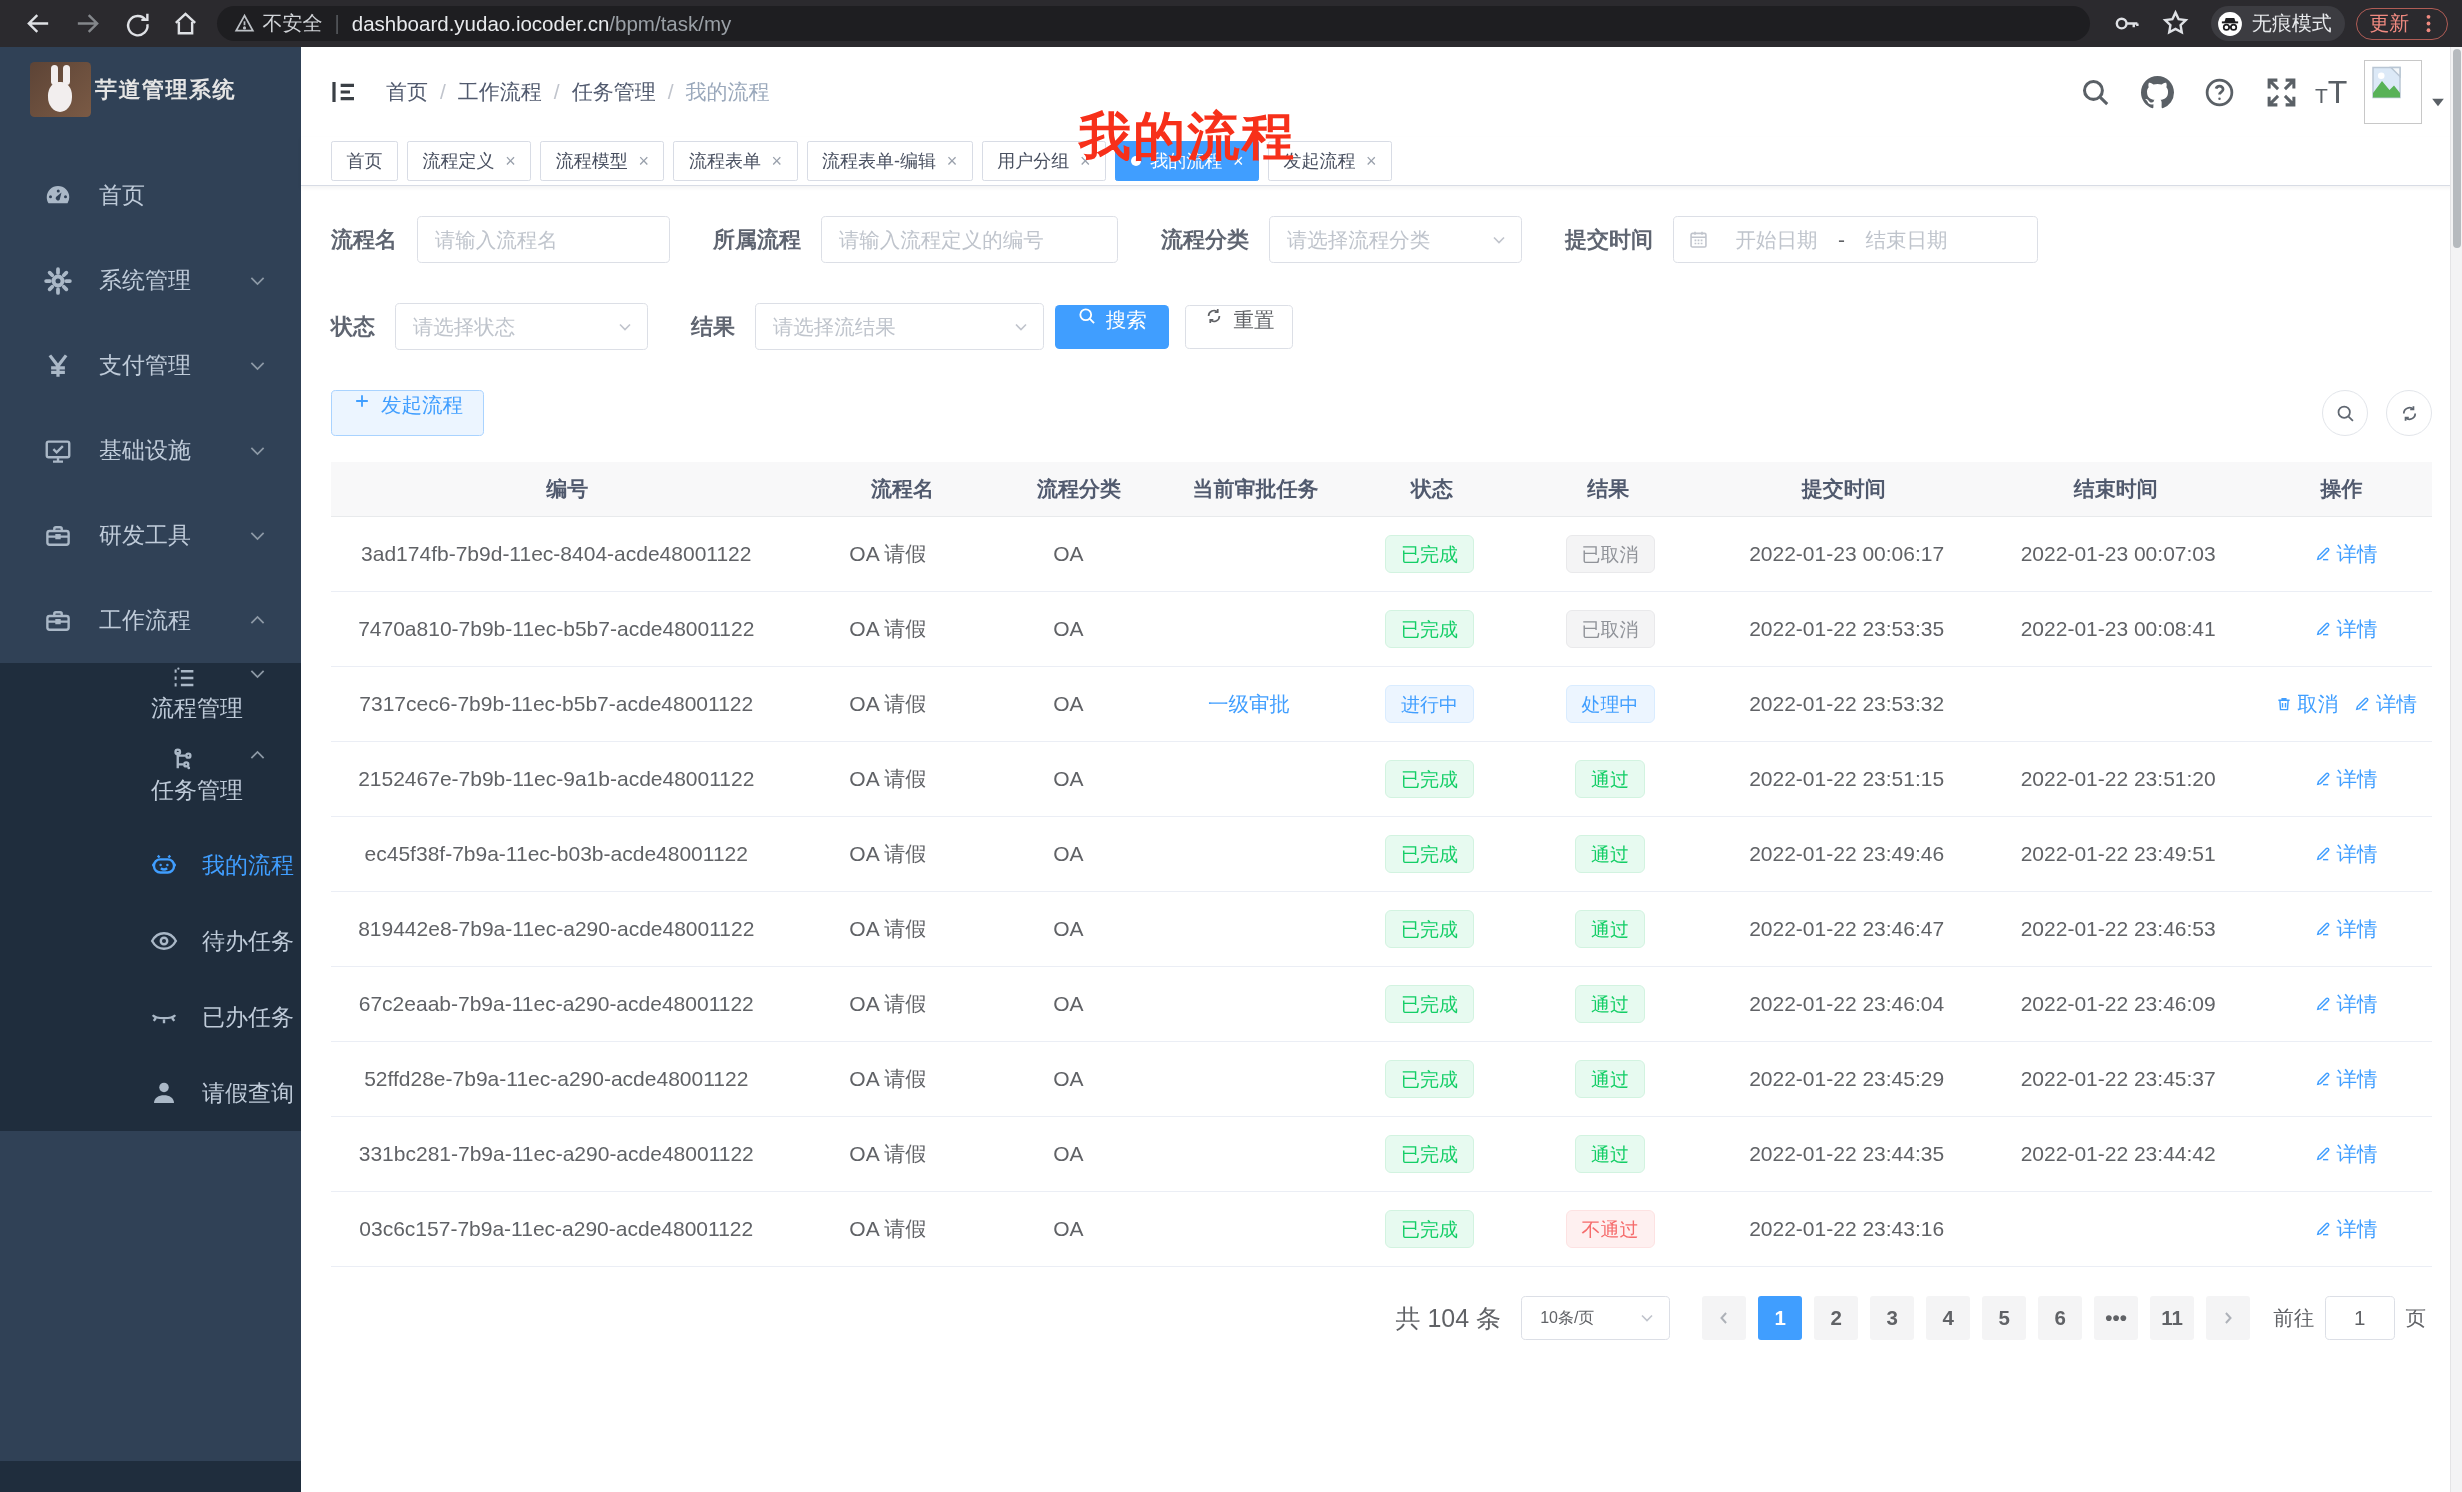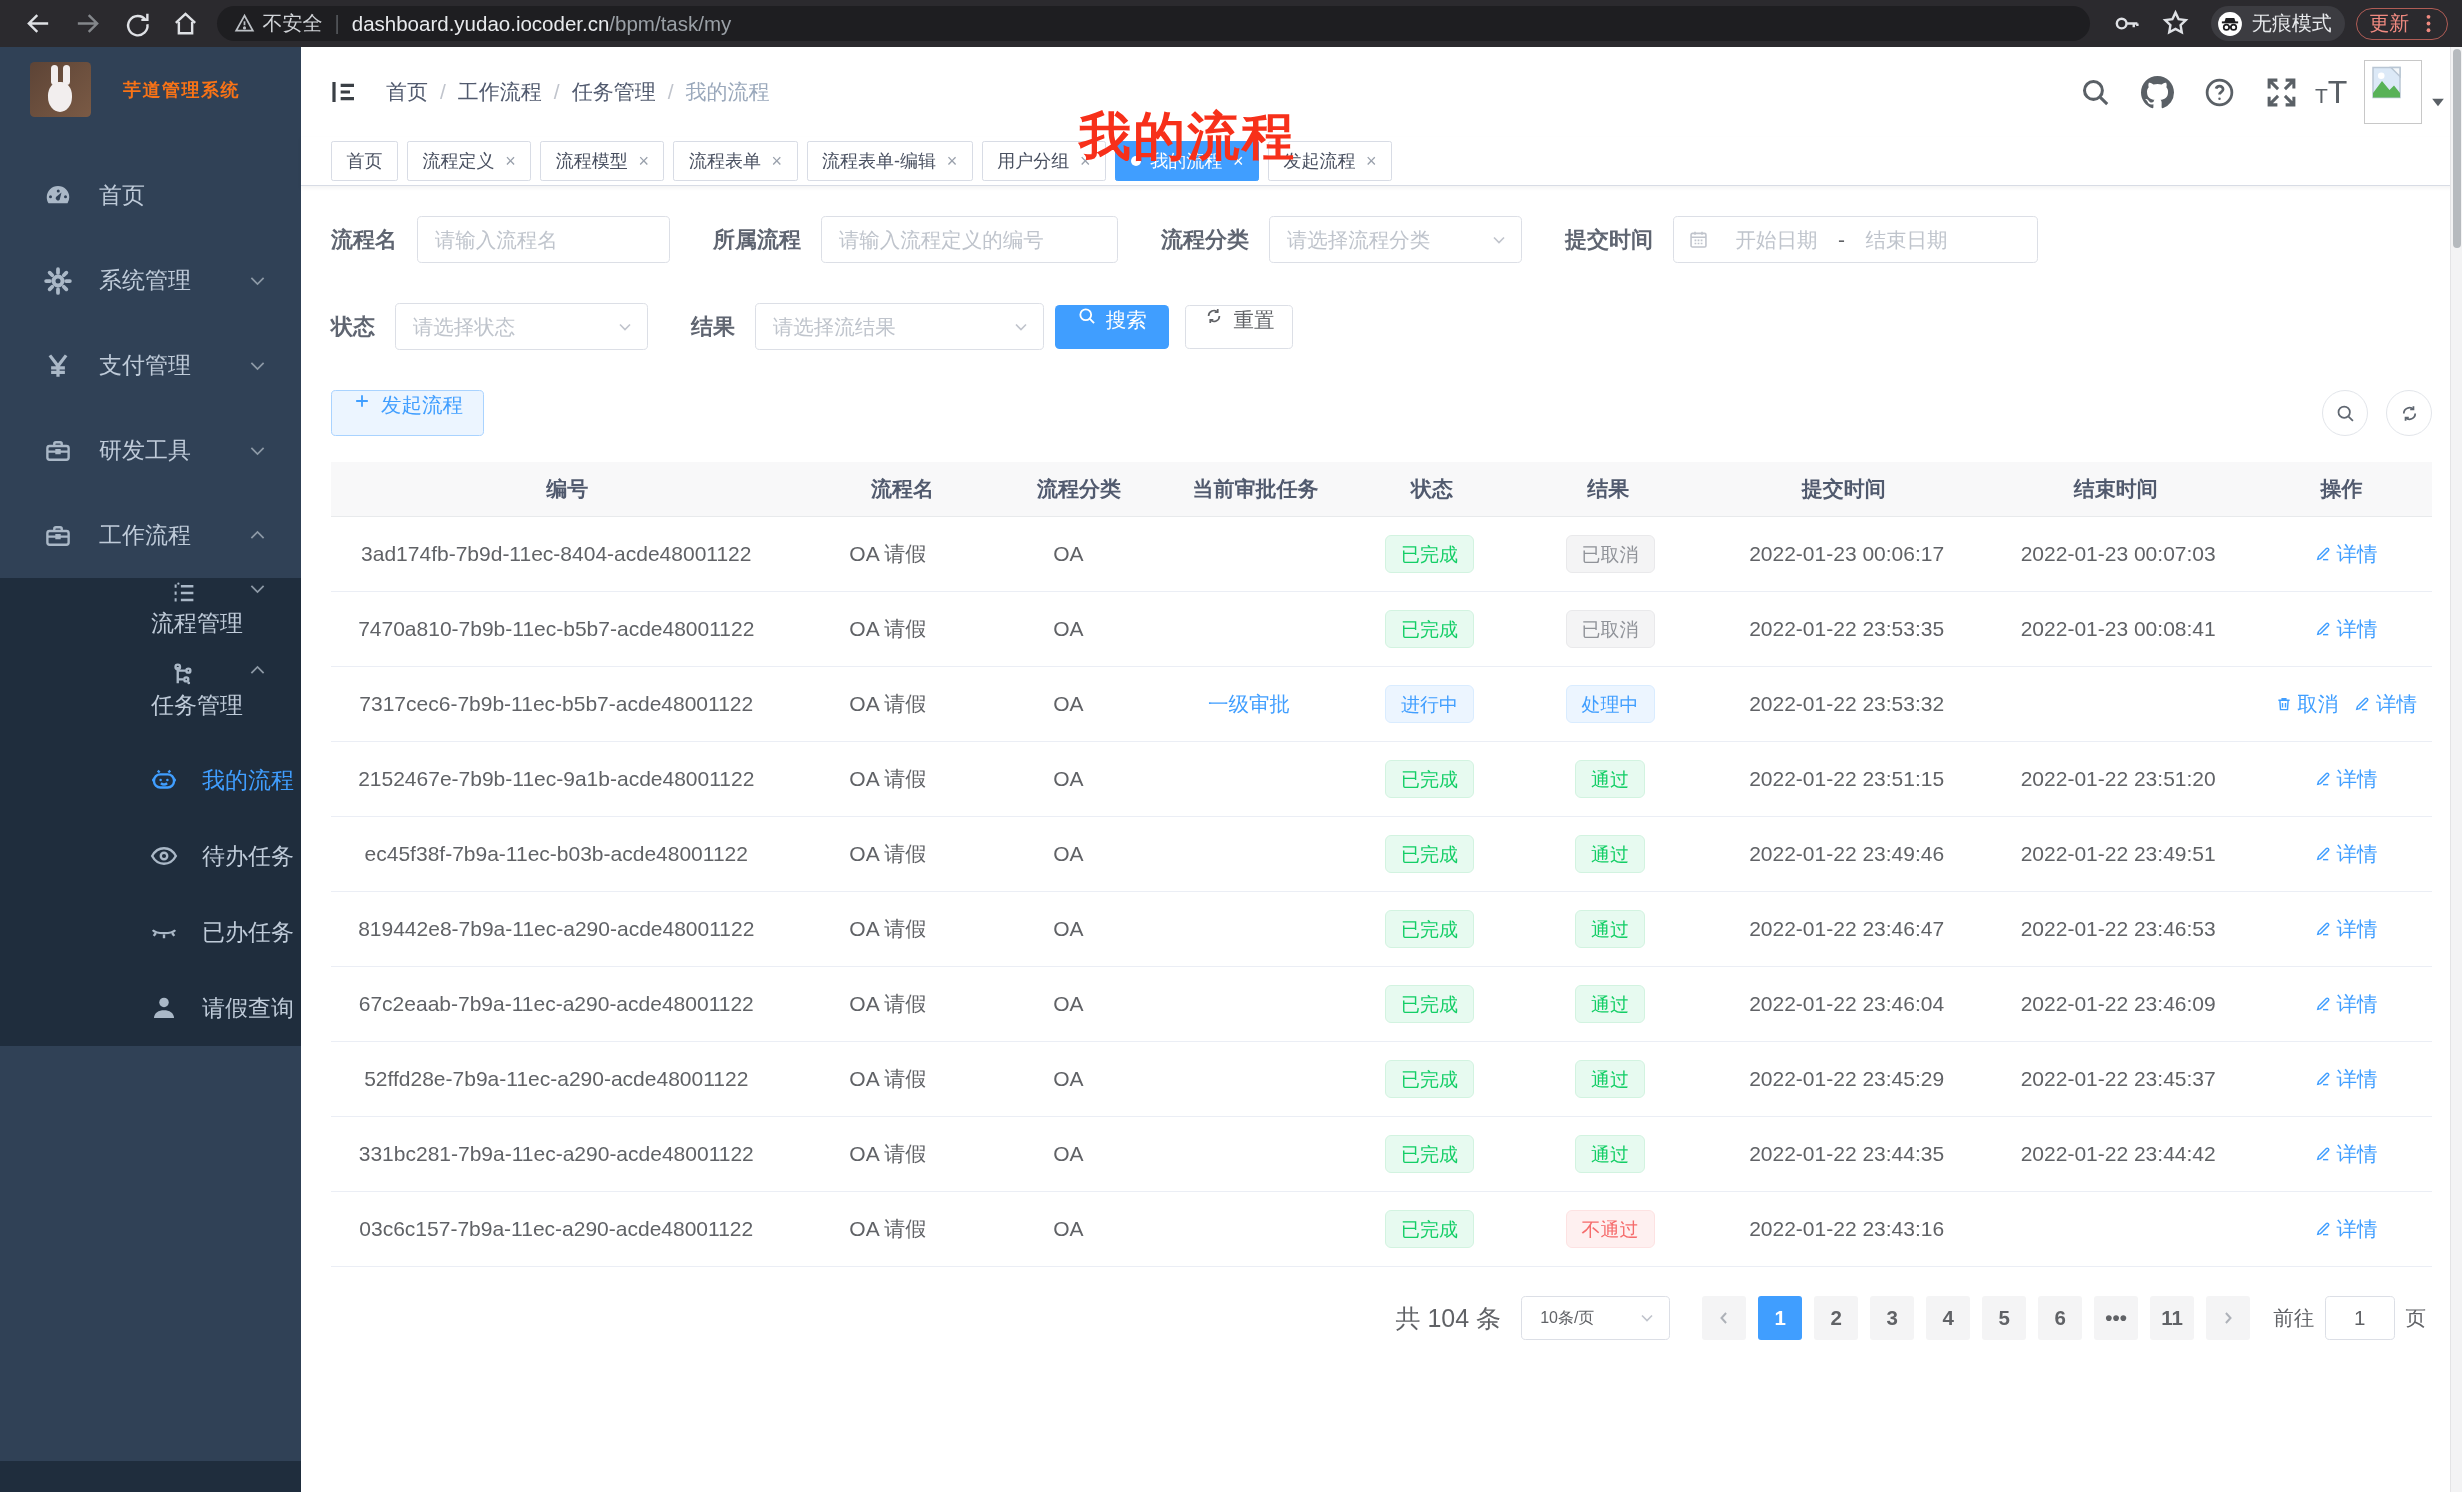--- a/index.html
+++ b/index.html
@@ -24,21 +24,21 @@
   .update-pill .upd-label { font-size:20px; margin-right:7.6px; color:var(--update-red); }
   .update-pill .bb-ico { margin:0; color:var(--update-red); width:23px; }
 
   
   .app { display:flex; height:1446px; }
   .sidebar { position:relative; width:301px; background:var(--sidebar-bg); flex-shrink:0; overflow:hidden; }
   .logo-row { display:flex; align-items:center; height:85px; padding-left:30px; }
   .logo-img { width:61px; height:55px; border-radius:4.6px; background:linear-gradient(135deg,#5d4436,#7a5a45); position:relative; overflow:hidden; flex-shrink:0; }
   .logo-img:before { content:""; position:absolute; left:18px; top:20px; width:24px; height:30px; background:#f2eeee; border-radius:45% 45% 50% 50%; }
   .logo-img:after { content:""; position:absolute; left:20.5px; top:3px; width:7.6px; height:20px; background:#f2eeee; border-radius:3.8px; box-shadow:12px 0 0 #f2eeee; }
-  .logo-title { color:#f97316; font-size:18px; font-weight:700; margin-left:32px; letter-spacing:1.5px; }
+  .logo-title { color:#e5e5e5; font-size:22px; font-weight:700; margin-left:4px; letter-spacing:1.5px; }
   .menu { margin-top:21px; }
   .menu-item { display:flex; align-items:center; color:var(--sidebar-text); cursor:pointer; position:relative; }
   .menu-item.d0 { height:85px; padding-left:43px; font-size:23px; }
   .menu-item.d1 { height:82px; padding-left:93px; font-size:23px;flex-direction:column; }
   .menu-item.d2 { height:76px; padding-left:149px; font-size:23px; }
   .mi-icon { width:30px; height:30px; margin-right:26px; color:#aab8c7; display:flex; align-items:center; justify-content:center; flex-shrink:0; font-size:27px; }
   .menu-item.d2 .mi-icon { margin-right:23px; }
   .mi-arrow { position:absolute; right:33px; color:#8d99a6; width:21px; height:21px; }
   .submenu { background:var(--sidebar-sub-bg); }
   .menu-item.active, .menu-item.active .mi-icon { color:var(--accent); }
@@ -246,20 +246,34 @@
     <span class="mi-label">支付管理</span>
     <span class="mi-arrow">
             <svg viewBox="0 0 24 24" fill="none" stroke="currentColor" stroke-width="2">
               <path d="m5 9 7 7 7-7"></path>
             </svg>
           </span>
   </div>
         <div class="menu-item d0">
     <span class="mi-icon">
             <svg viewBox="0 0 24 24" fill="none" stroke="currentColor" stroke-width="1.9">
+              <rect x="3" y="4.5" width="18" height="12.5" rx="1.5"></rect>
+              <path d="m8.3 10.5 2.6 2.6 5-5M12 17v3.5M8 20.5h8"></path>
+            </svg>
+          </span>
+    <span class="mi-label">基础设施</span>
+    <span class="mi-arrow">
+            <svg viewBox="0 0 24 24" fill="none" stroke="currentColor" stroke-width="2">
+              <path d="m5 9 7 7 7-7"></path>
+            </svg>
+          </span>
+  </div>
+        <div class="menu-item d0">
+    <span class="mi-icon">
+            <svg viewBox="0 0 24 24" fill="none" stroke="currentColor" stroke-width="1.9">
               <rect x="3.5" y="8" width="17" height="11" rx="1.8"></rect>
               <path d="M9 8V6.3A1.3 1.3 0 0 1 10.3 5h3.4A1.3 1.3 0 0 1 15 6.3V8M3.5 12.5h17"></path>
               <path d="M10.8 11.4h2.4v2.2h-2.4z" fill="currentColor"></path>
             </svg>
           </span>
     <span class="mi-label">研发工具</span>
     <span class="mi-arrow">
             <svg viewBox="0 0 24 24" fill="none" stroke="currentColor" stroke-width="2">
               <path d="m5 9 7 7 7-7"></path>
             </svg>

